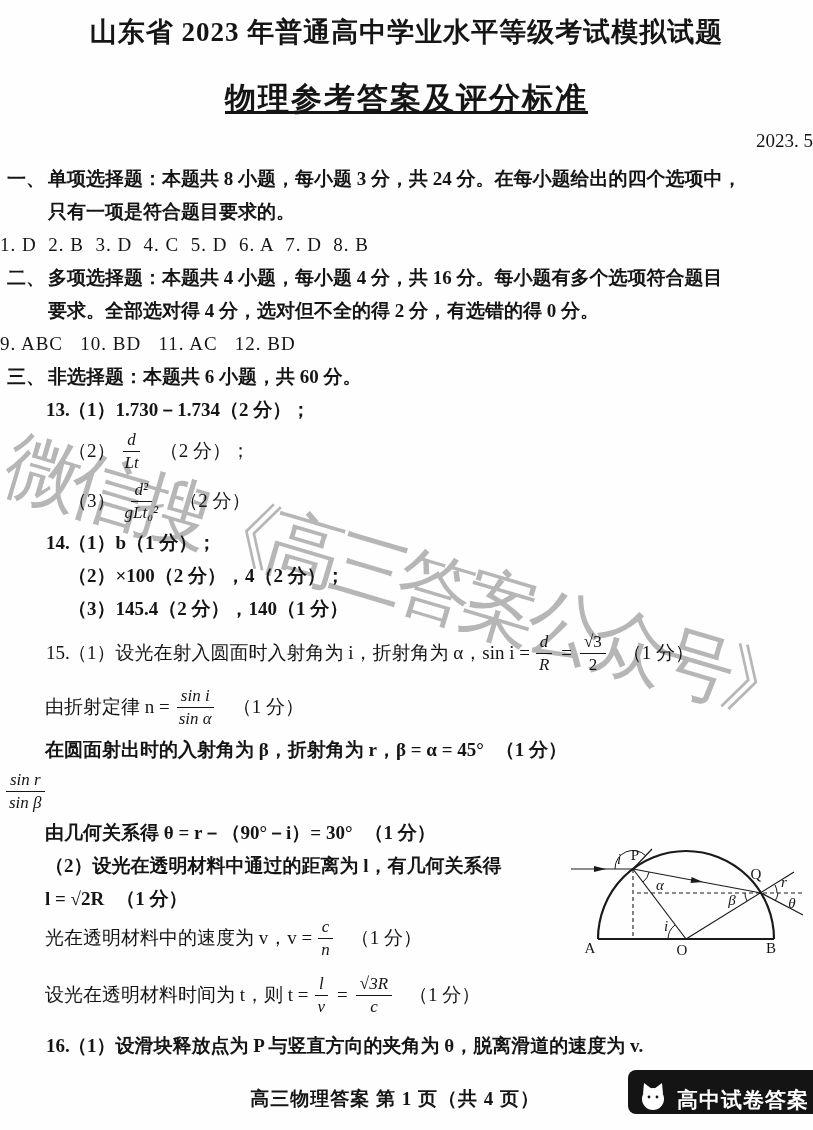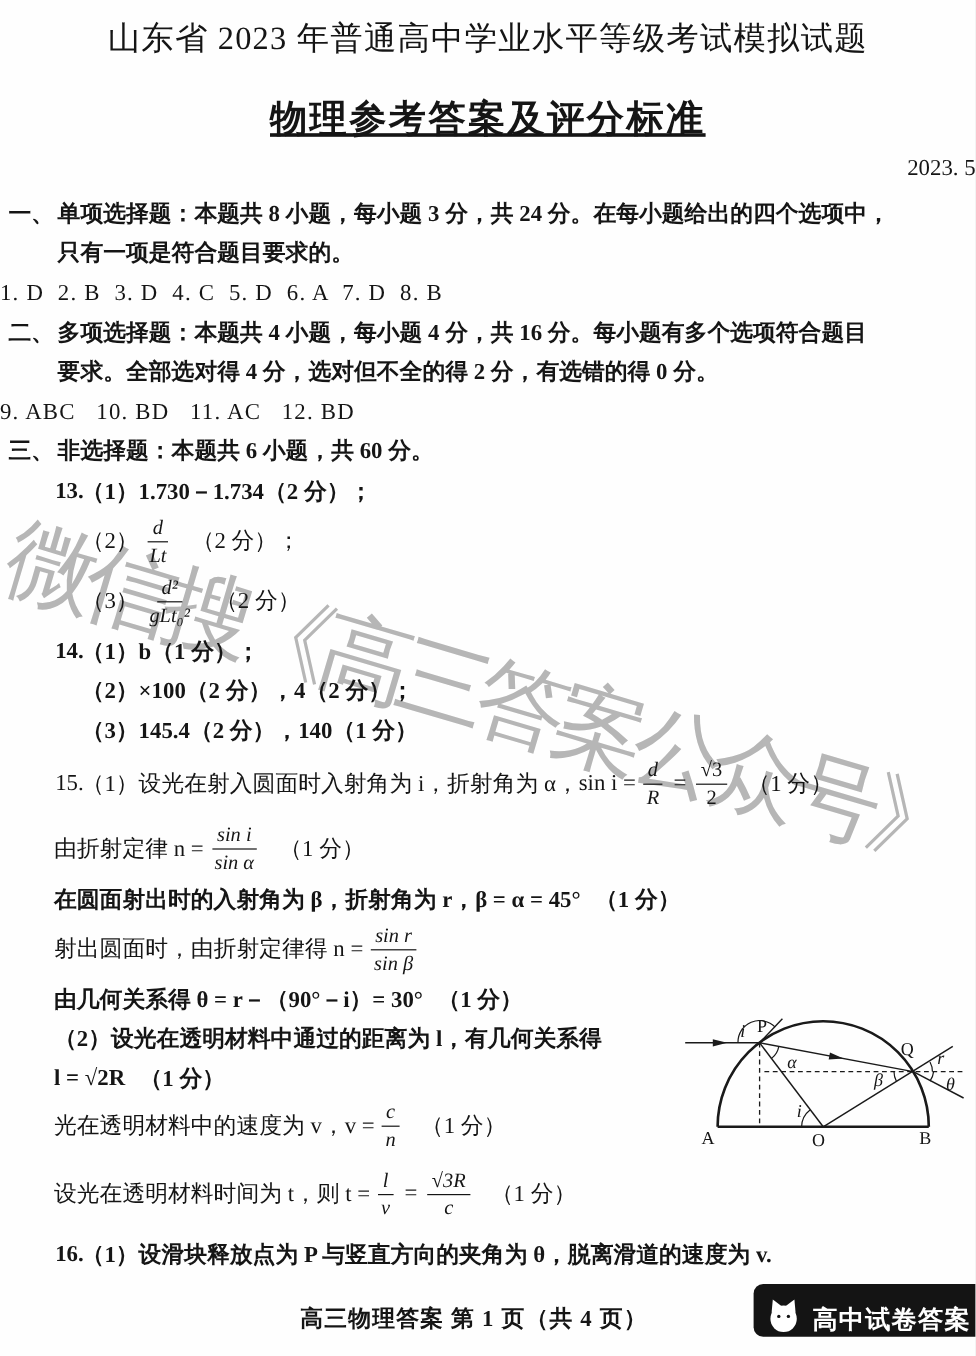--- a/index.html
+++ b/index.html
@@ -10,21 +10,21 @@
     color:#151515;
   }
   .watermark {
     position:absolute; left:22px; top:414px; z-index:0;
     font-size:76px; font-weight:300; letter-spacing:-8px;
     color:#9b9b9b; opacity:0.72; white-space:nowrap;
     transform:rotate(16.5deg); transform-origin:left top;
     pointer-events:none;
   }
   .content { position:relative; z-index:1; }
-  .title { text-align:center; padding-top:14px; font-size:27px; font-weight:normal; letter-spacing:1px; }
+  .title { text-align:center; padding-top:14px; font-size:27px; font-weight:bold; letter-spacing:1px; }
   .subtitle { text-align:center; margin-top:28px; font-size:31px; font-weight:bold; letter-spacing:2px;text-decoration:underline; }
   .date { text-align:right; margin-top:10px; font-size:19px; }
   .sec { position:relative; padding-left:48px; padding-right:6px; font-size:19px; font-weight:bold; line-height:33px; margin-top:10px; }
   .sec .no { position:absolute; left:7px; top:0; }
   .sec.tight { margin-top:0; }
   .answers { font-size:19px; line-height:33px; white-space:pre-wrap; letter-spacing:1px; }
   .line { position:relative; display:flex; align-items:center; font-size:19px; }
   .h33 { height:33px;font-weight:bold; } .h46 { height:46px; } .h50 { height:50px; }
   .h52 { height:52px; } .h56 { height:56px; }
   .qno { position:absolute; left:46px; }
@@ -144,21 +144,20 @@
           <span class="num">sin i</span>
           <span class="den">sin α</span>
         </span>
       <span class="score">（1 分）</span>
     </div>
     <div class="line h33">
       <span class="i45">在圆面射出时的入射角为 β，折射角为 r，β = α = 45°</span>
       <span class="score">（1 分）</span>
     </div>
     <div class="line h50">
-      <span class="i45">射出圆面时，由折射定律得 n =</span>
       <span class="frac">
           <span class="num">sin r</span>
           <span class="den">sin β</span>
         </span>
     </div>
     <div class="line h33">
       <span class="i45">由几何关系得 θ = r－（90°－i）= 30°</span>
       <span class="score">（1 分）</span>
     </div>
     <div class="line h33">

